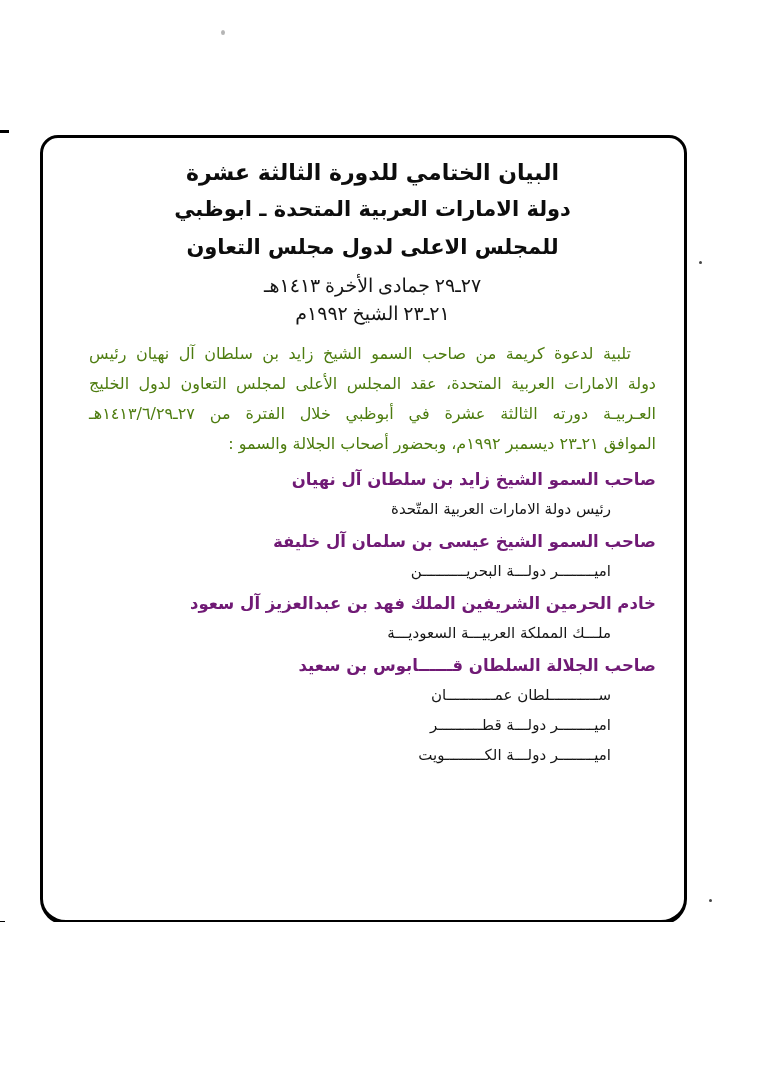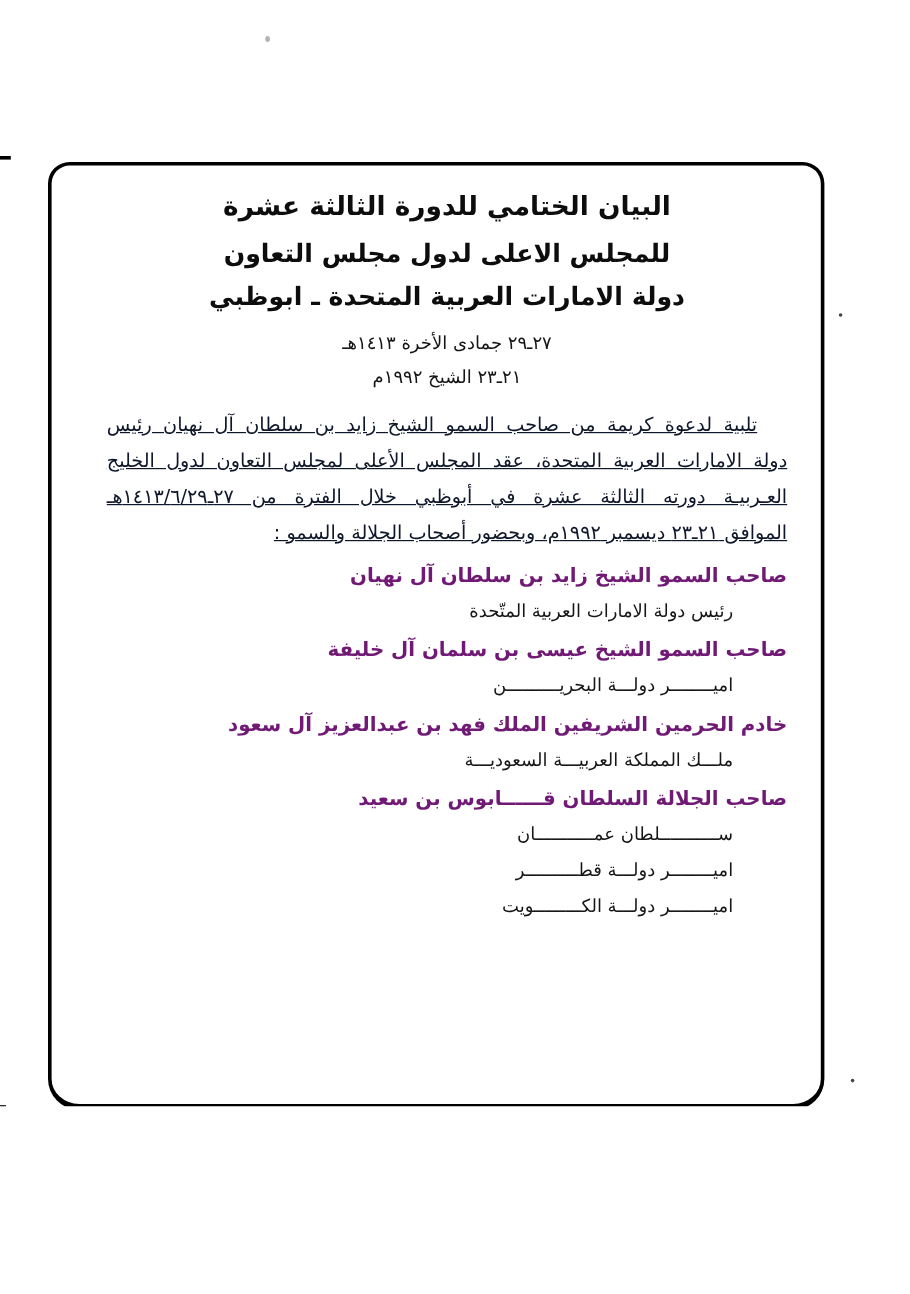--- a/index.html
+++ b/index.html
@@ -31,26 +31,26 @@
     border-bottom-width:5px;
     border-radius:18px 18px 26px 26px;
   }
   .content { padding:0 28px 0 46px; }
 
   
   .title { text-align:center; font-weight:bold; color:#0d0d0d; }
   .title-1 { padding-top:20px; font-size:22px; line-height:30px; }
   .title-2 { margin-top:9px;  font-size:21px; line-height:29px; }
   .title-3 { margin-top:7px;  font-size:21px; line-height:29px; }
-  .date-line { text-align:center; font-size:15px; line-height:22px; color:#141414; }
+  .date-line { text-align:center; font-size:19px; line-height:22px; color:#141414;font-family:Liberation Serif, serif; }
   .date-1 { margin-top:13px; }
   .date-2 { margin-top:6px; }
 
   
-  .para { margin-top:14px; font-size:16px; line-height:30px; color:#0f172a;text-decoration:underline; }
+  .para { margin-top:14px; font-size:16px; line-height:30px; color:#4d7c0f; }
   .para-line { text-align:justify; text-align-last:justify; }
   .para-line.pl-first { text-indent:25px; }
   .para-line.pl-last  { text-align:right; text-align-last:right; }
 
   
   .attendees { margin-top:4px; }
   .att-name  { margin-top:8px; font-size:16.5px; font-weight:bold; line-height:25px; color:#701a75; }
   .att-title { margin-top:5px; margin-bottom:6px; padding-right:45px; font-size:15px; line-height:24px; color:#161616; }
 
   
@@ -65,22 +65,22 @@
   <div class="tick tick-top"></div>
   <div class="tick tick-bottom"></div>
   <div class="speck speck-1"></div>
   <div class="speck speck-2"></div>
   <div class="speck speck-3"></div>
 
   <div class="frame">
     <div class="content">
 
       <div class="title title-1">البيان الختامي للدورة الثالثة عشرة</div>
+      <div class="title title-3">دولة الامارات العربية المتحدة ـ ابوظبي</div>
       <div class="title title-2">للمجلس الاعلى لدول مجلس التعاون</div>
-      <div class="title title-3">دولة الامارات العربية المتحدة ـ ابوظبي</div>
       <div class="date-line date-1">٢٧ـ٢٩ جمادى الأخرة ١٤١٣هـ</div>
       <div class="date-line date-2">٢١ـ٢٣ الشيخ ١٩٩٢م</div>
 
       <div class="para">
         <div class="para-line pl-first">تلبية لدعوة كريمة من صاحب السمو الشيخ زايد بن سلطان آل نهيان رئيس</div>
         <div class="para-line">دولة الامارات العربية المتحدة، عقد المجلس الأعلى لمجلس التعاون لدول الخليج</div>
         <div class="para-line">العـربيـة دورته الثالثة عشرة في أبوظبي خلال الفترة من ٢٧ـ٢٩‏/‏٦‏/‏١٤١٣هـ</div>
         <div class="para-line pl-last">الموافق ٢١ـ٢٣ ديسمبر ١٩٩٢م، وبحضور أصحاب الجلالة والسمو :</div>
       </div>
 

